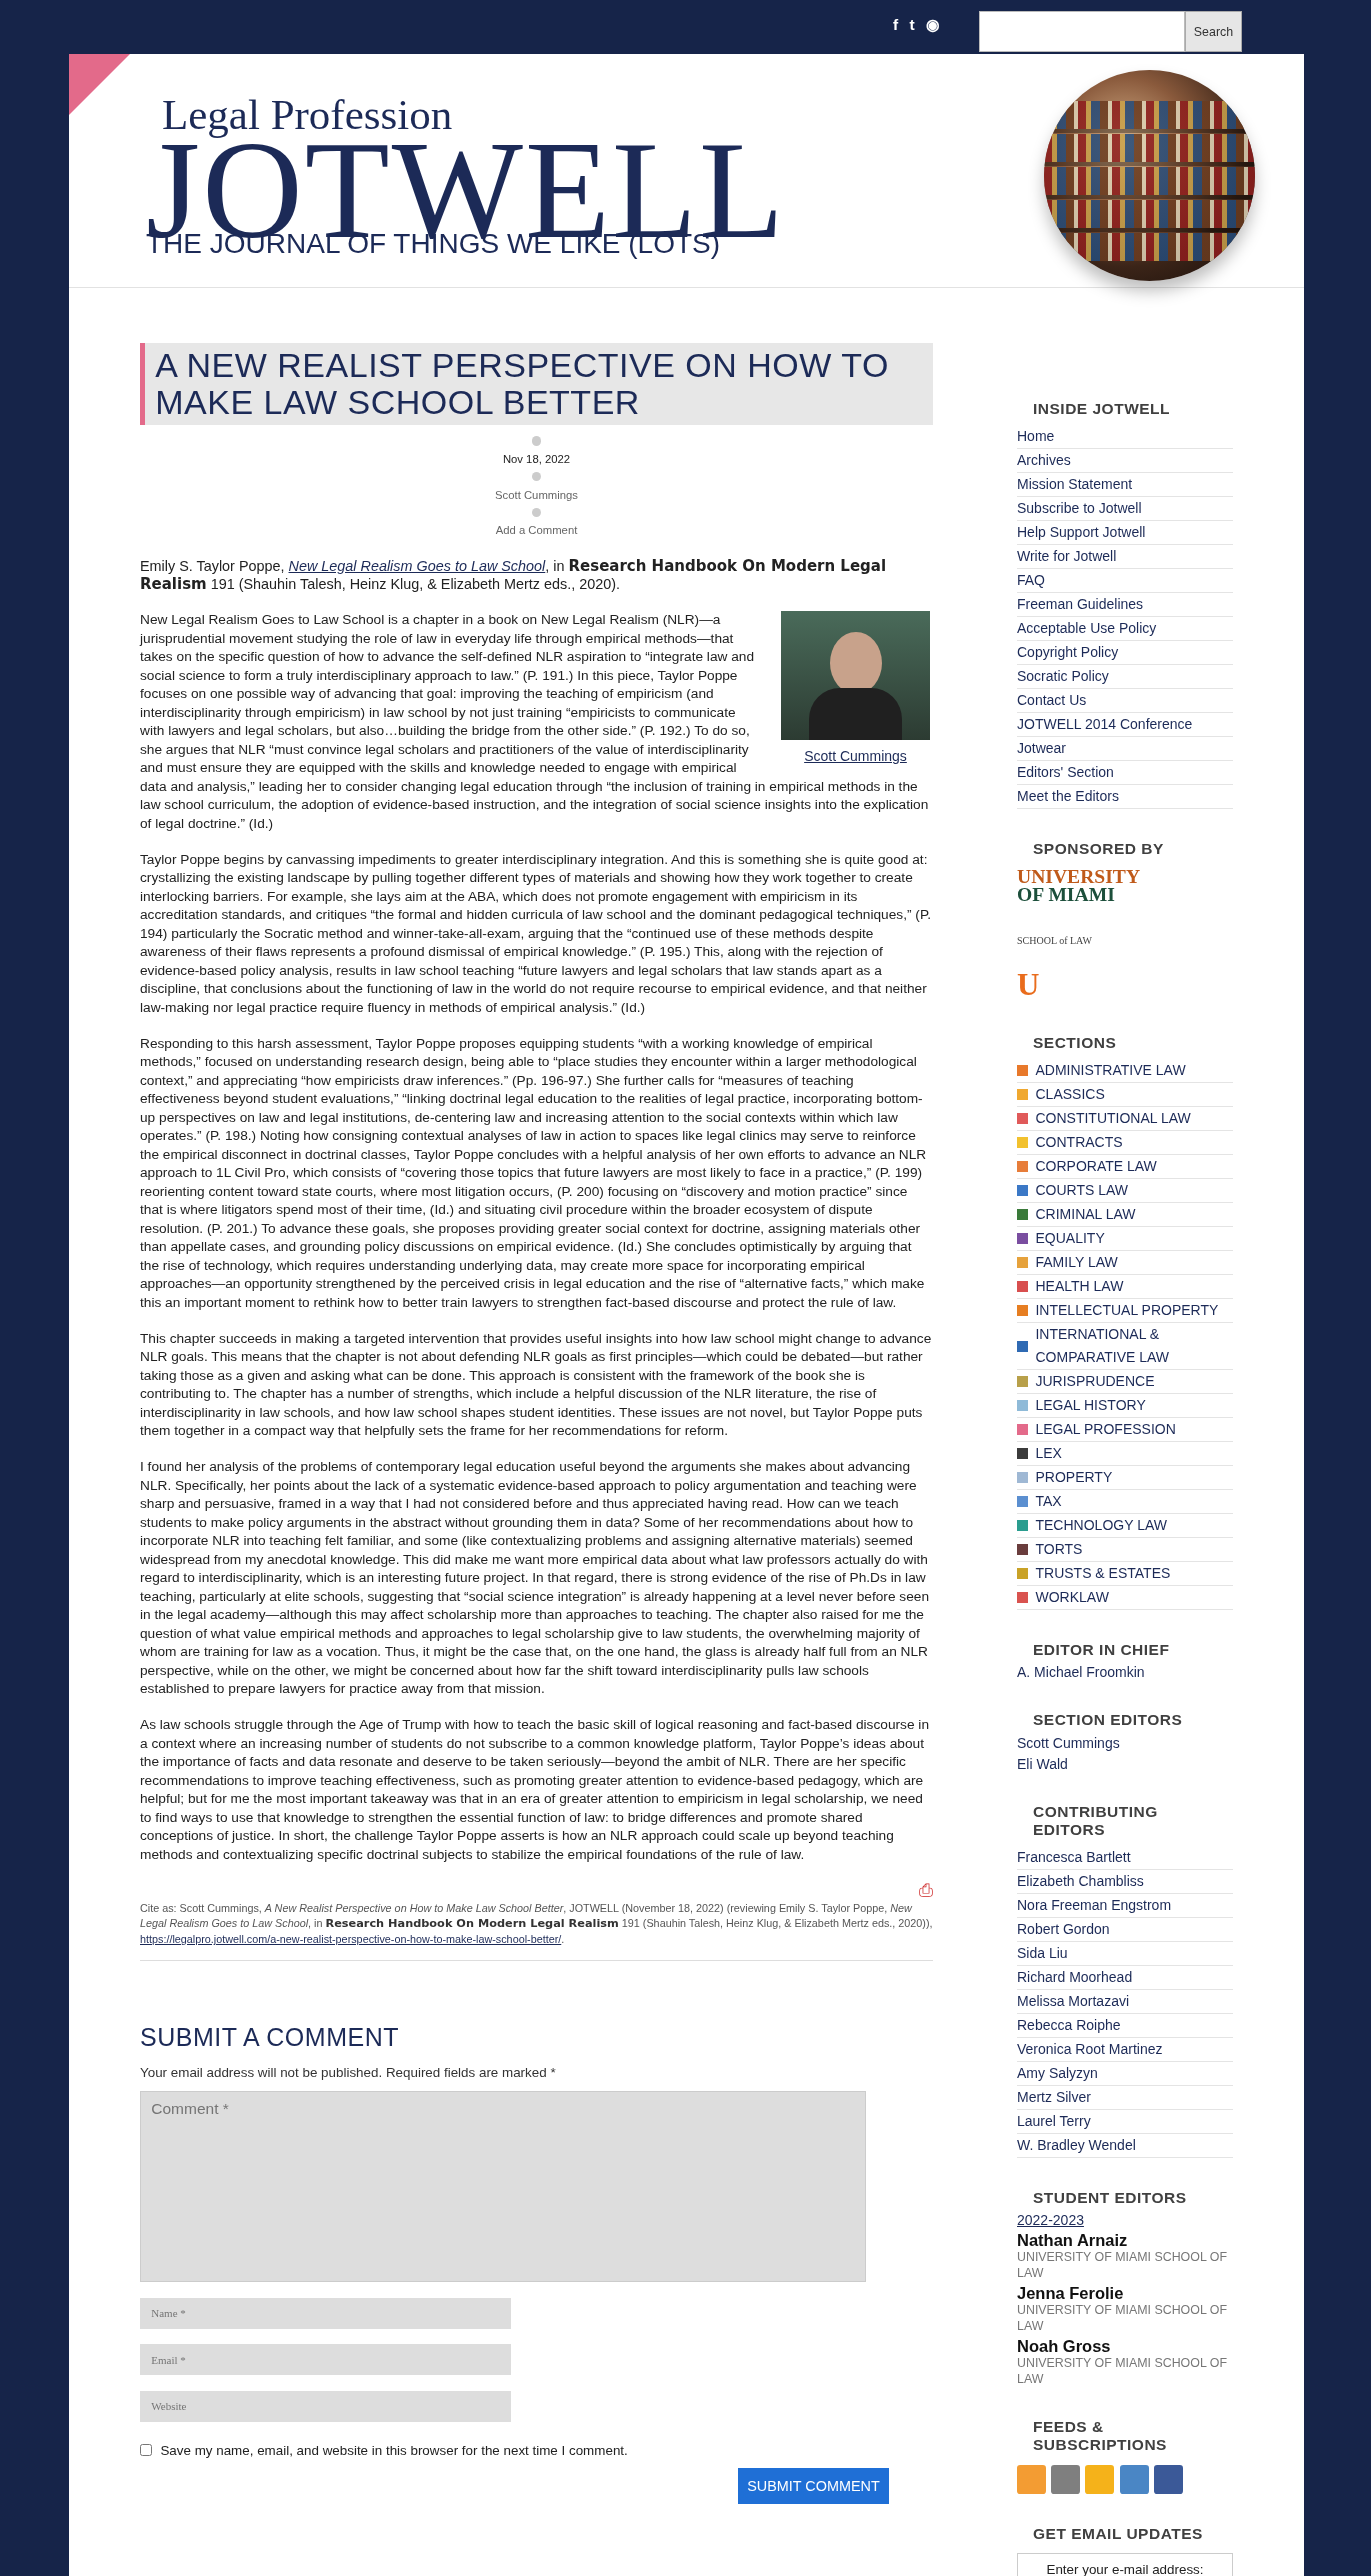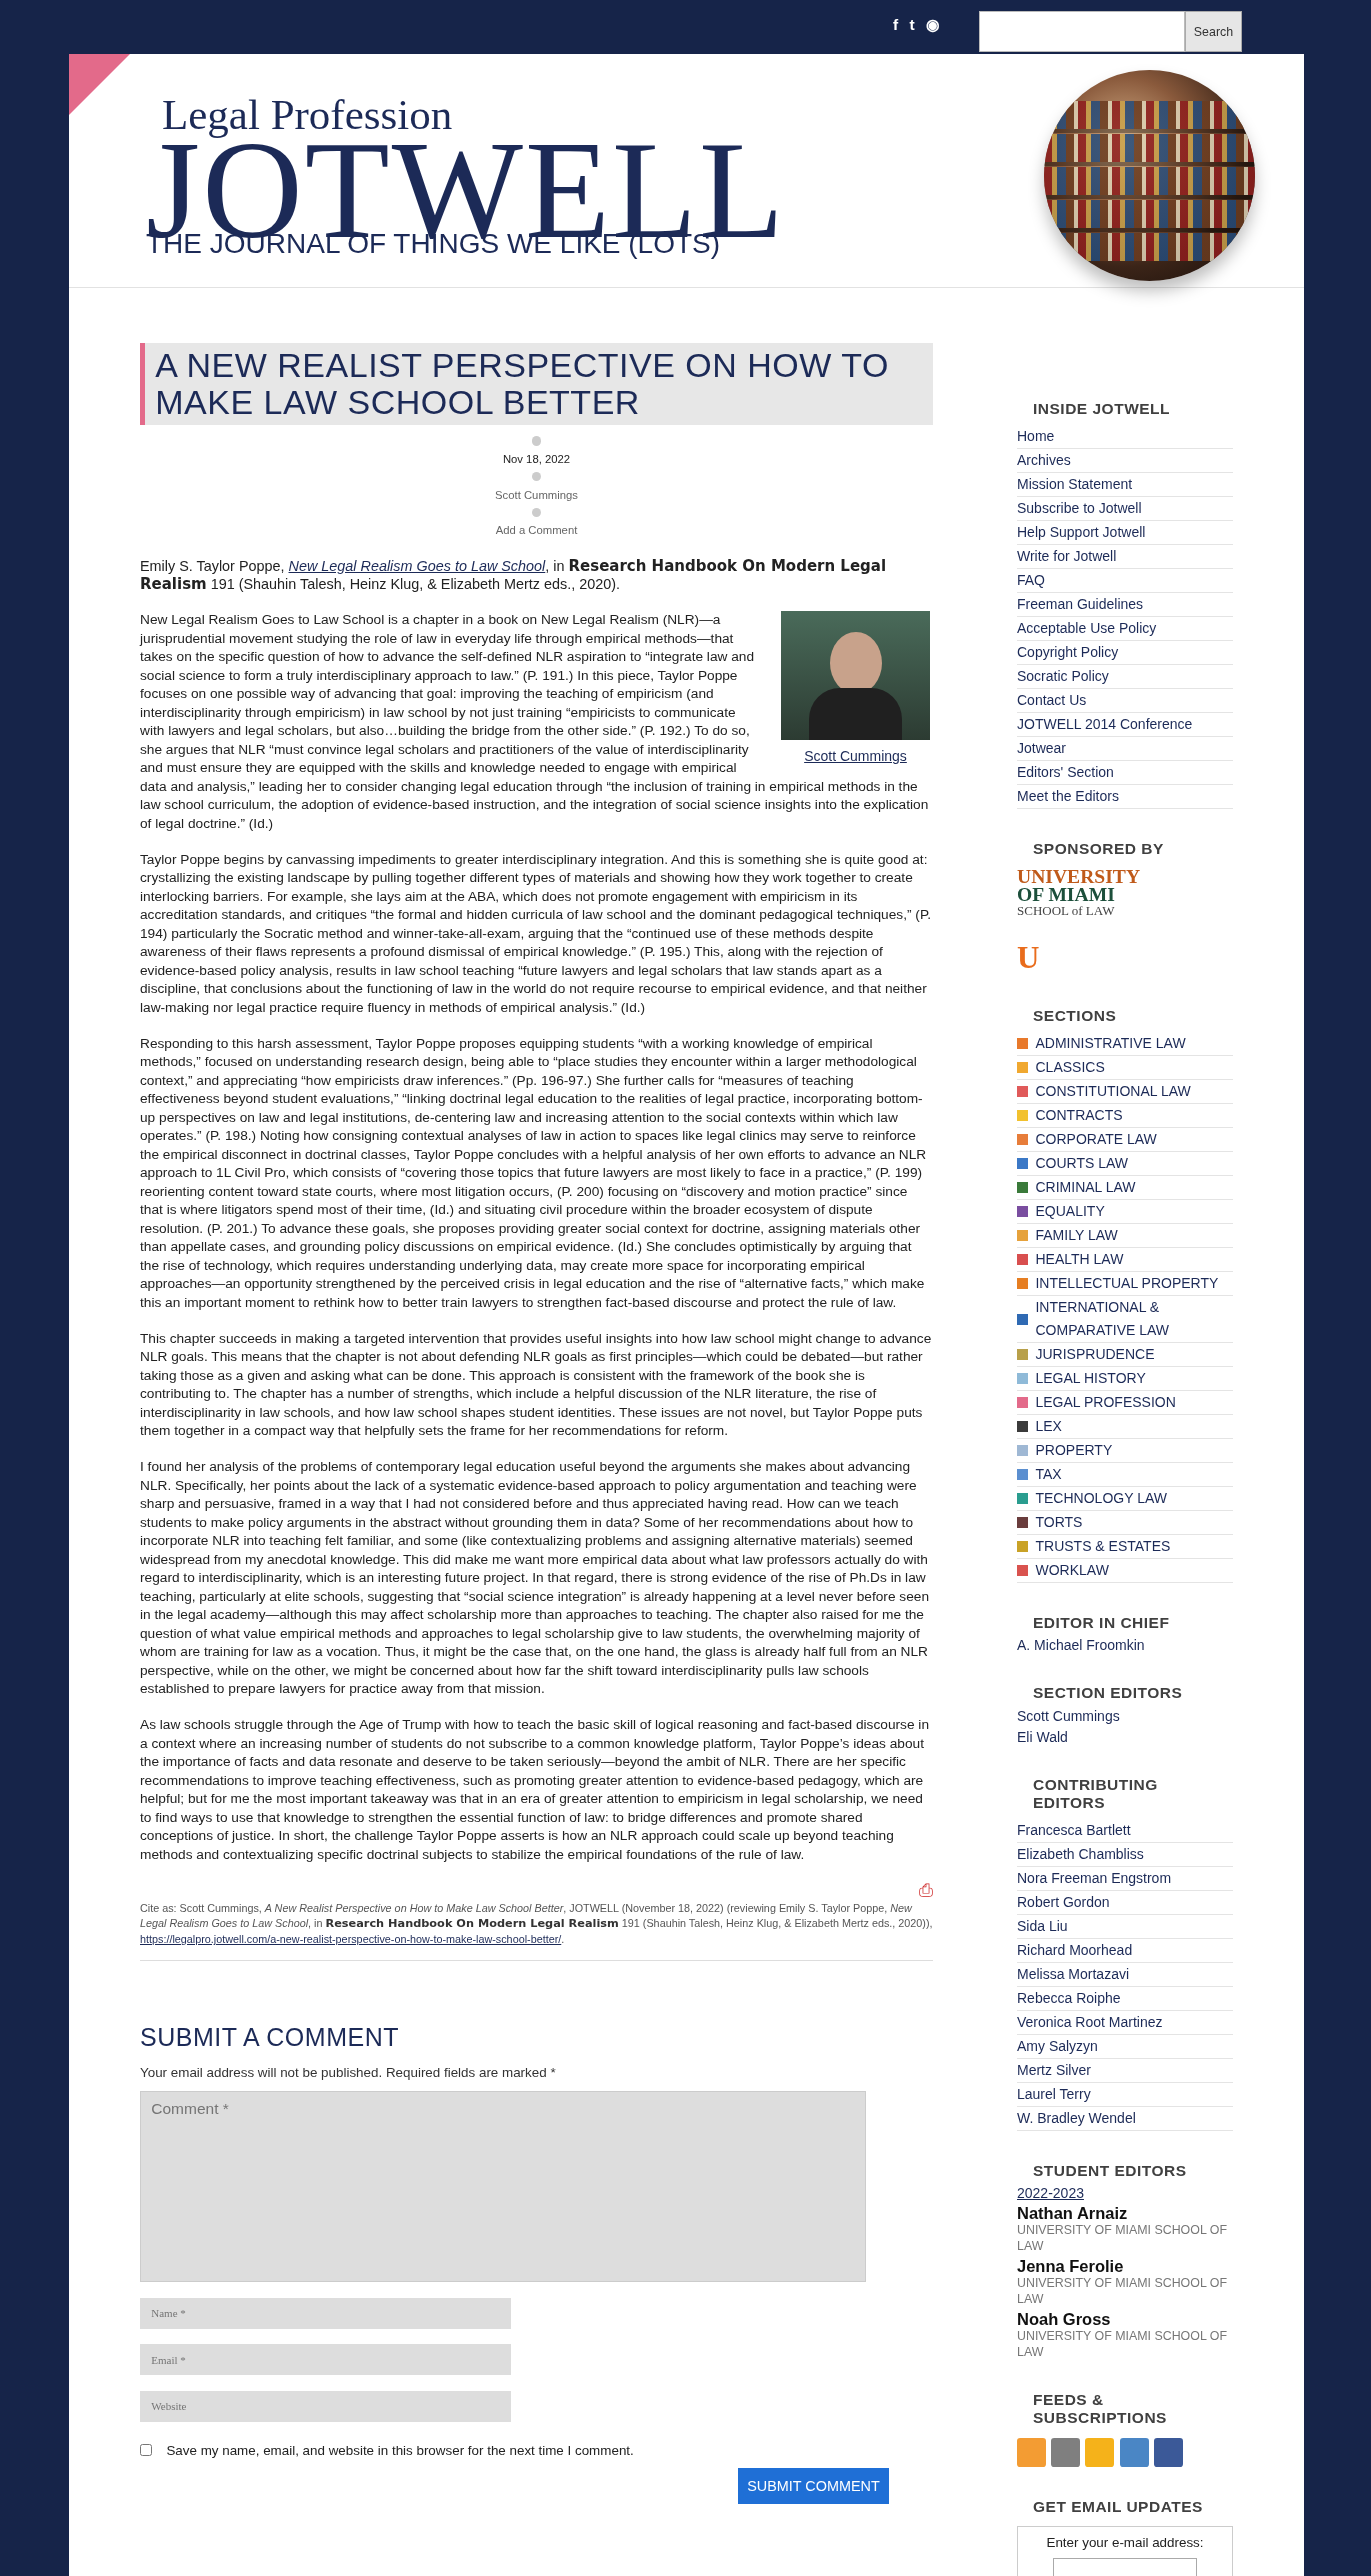--- a/index.html
+++ b/index.html
@@ -38,36 +38,36 @@
   .author-photo .body2 { position: absolute; left: 28px; top: 77px; width: 93px; height: 52px; border-radius: 31px 31px 0 0; background: #202020; }
   .author-box a { display: block; margin-top: 7.2px; font-size: 14px; color: #1c2a57; }
   .pdf-icon { margin-top: 15.5px; text-align: right; font-size: 17.5px; color: #c22; }
   .footcite { font-size: 10.8px; line-height: 15.5px; color: #555; border-bottom: 1px solid #ddd; padding-bottom: 12.4px; }
   .footcite .hb { font-family: "DejaVu Sans", sans-serif; font-weight: bold; font-size: 11.3px; color: #333; }
   .footcite a { color: #1c2a57; }
   .comment h2 { margin-top: 62px; font-size: 25px; font-weight: normal; color: #1c2a57; letter-spacing: 0.5px; }
   .comment .note { margin-top: 13.4px; font-size: 13.4px; color: #333; }
   .comment textarea { display: block; margin-top: 11.3px; width: 726px; height: 191px; background: #ddd; border: 0.5px solid #ccc; font-size: 15.5px; color: #999; padding: 7.2px 10.3px; font-family: Liberation Sans, sans-serif; resize: none; }
   .comment input.f { display: block; margin-top: 15.5px; width: 371px; height: 31px; background: #ddd; border: 0.5px solid #ddd; font-size: 11px; padding: 0 10.3px; font-family: Liberation Serif, serif; }
-  .savebox { margin-top: 20.6px; font-size: 13.4px; display: flex; align-items: center; gap: 14px; }
+  .savebox { margin-top: 20.6px; font-size: 13.4px; display: flex; align-items: center; gap: 8px; }
   .savebox input { width: 12.4px; height: 12.4px; }
   .submit { margin-top: 10.3px; margin-left: 598px; width: 151px; height: 36px; background: #1f6fd6; border: none; color: #fff; font-size: 14.4px; font-family: "Liberation Sans", sans-serif; }
   .akismet { margin-top: 82px; font-size: 13px; color: #333; }
   .akismet a { color: #1c2a57; }
   .side h3 { font-size: 15.5px; font-weight: bold; color: #404040; letter-spacing: 0.5px; margin-top: 31px; margin-left: 16px; }
   .side h3:first-child { margin-top: 57px; }
   .side ul { list-style: none; margin-top: 7.2px; }
   .side ul li { font-size: 14px; line-height: 23px; border-bottom: 1px solid #e4e4e4; color: #1c2a57; }
   .side .sec li { display: flex; align-items: center; gap: 7.2px; }
   .side .sec .sq { width: 11.3px; height: 11.3px; display: inline-block; flex-shrink: 0; }
   .side .plain { font-size: 14px; color: #1c2a57; margin-top: 5.2px; }
   .um { margin-top: 10.3px; font-family: "Liberation Serif", serif; }
   .um .u1 { font-size: 19.6px; color: #c05a1a; font-weight: bold; line-height: 17.5px; }
   .um .u2 { font-size: 19.6px; color: #1c4f3b; font-weight: bold; line-height: 17.5px; }
-  .um .u3 { font-size: 13px; color: #444; }
+  .um .u3 { font-size: 10px; color: #444; margin-top: 32px; }
   .um .logo { margin-top: 20.6px; font-size: 31px; color: #e96c1c; font-weight: bold; }
   .stud .yr { font-size: 14px; color: #1c2a57; text-decoration: underline; margin-top: 5.2px; }
   .stud .nm { font-size: 16.5px; font-weight: bold; margin-top: 3.1px; color: #111; }
   .stud .sch { font-size: 12.4px; color: #777; line-height: 15.5px; }
   .feeds { display: flex; gap: 5.2px; margin-top: 10.3px; }
   .feeds span { width: 29px; height: 29px; border-radius: 3.1px; display: inline-block; }
   .emailbox { margin-top: 10.3px; border: 1px solid #ccc; padding: 8.2px; text-align: center; font-size: 13.4px; }
   .emailbox input { display: block; margin: 8.2px auto 0; width: 144px; height: 20.6px; border: 0.5px solid #aaa; }
   .emailbox button { margin-top: 5.2px; font-size: 11.3px; padding: 1px 5.2px; font-family: "Liberation Sans", sans-serif; }
 </style>

